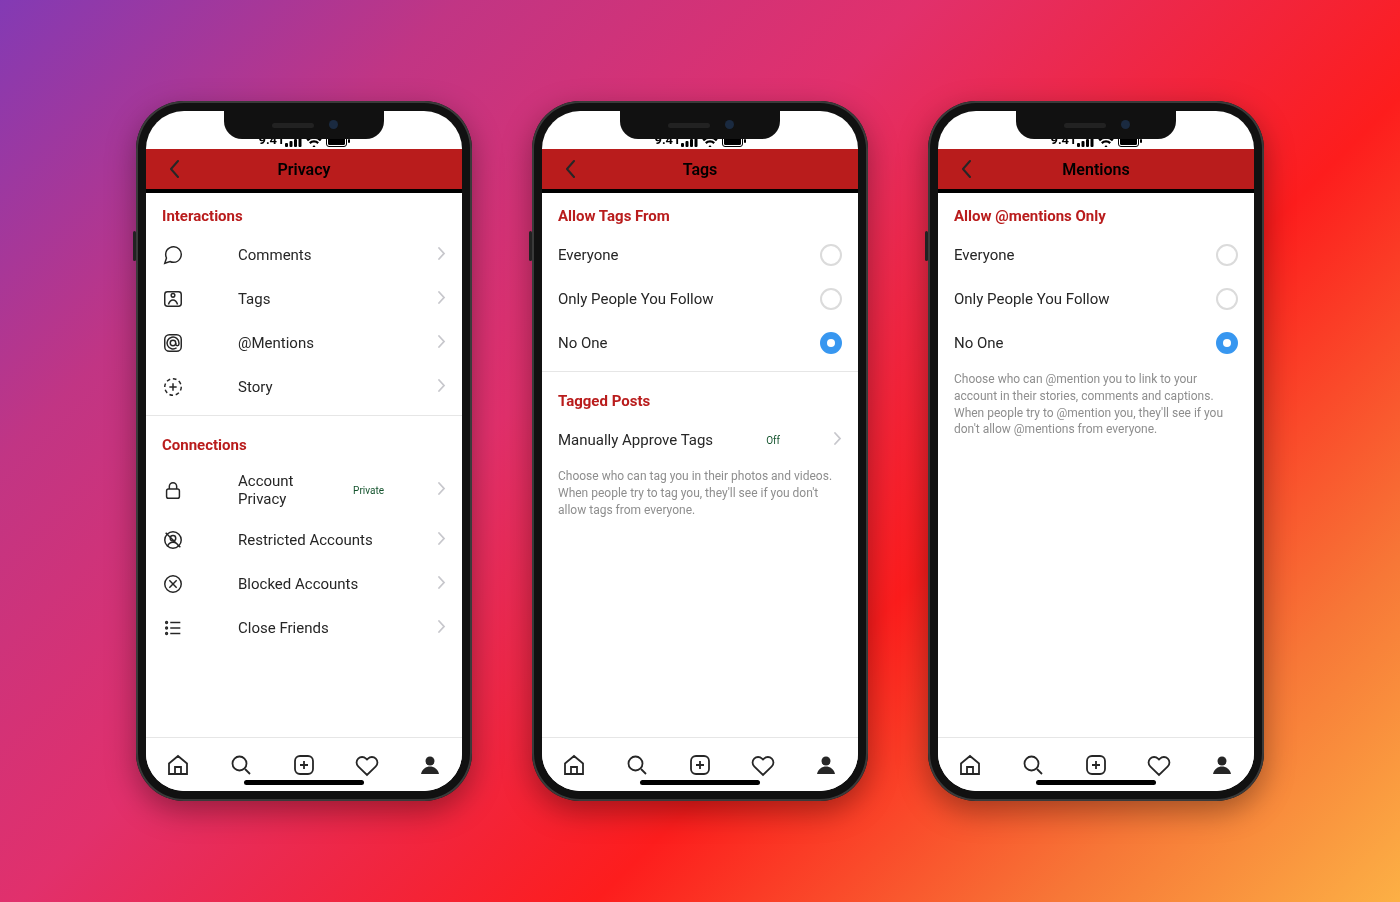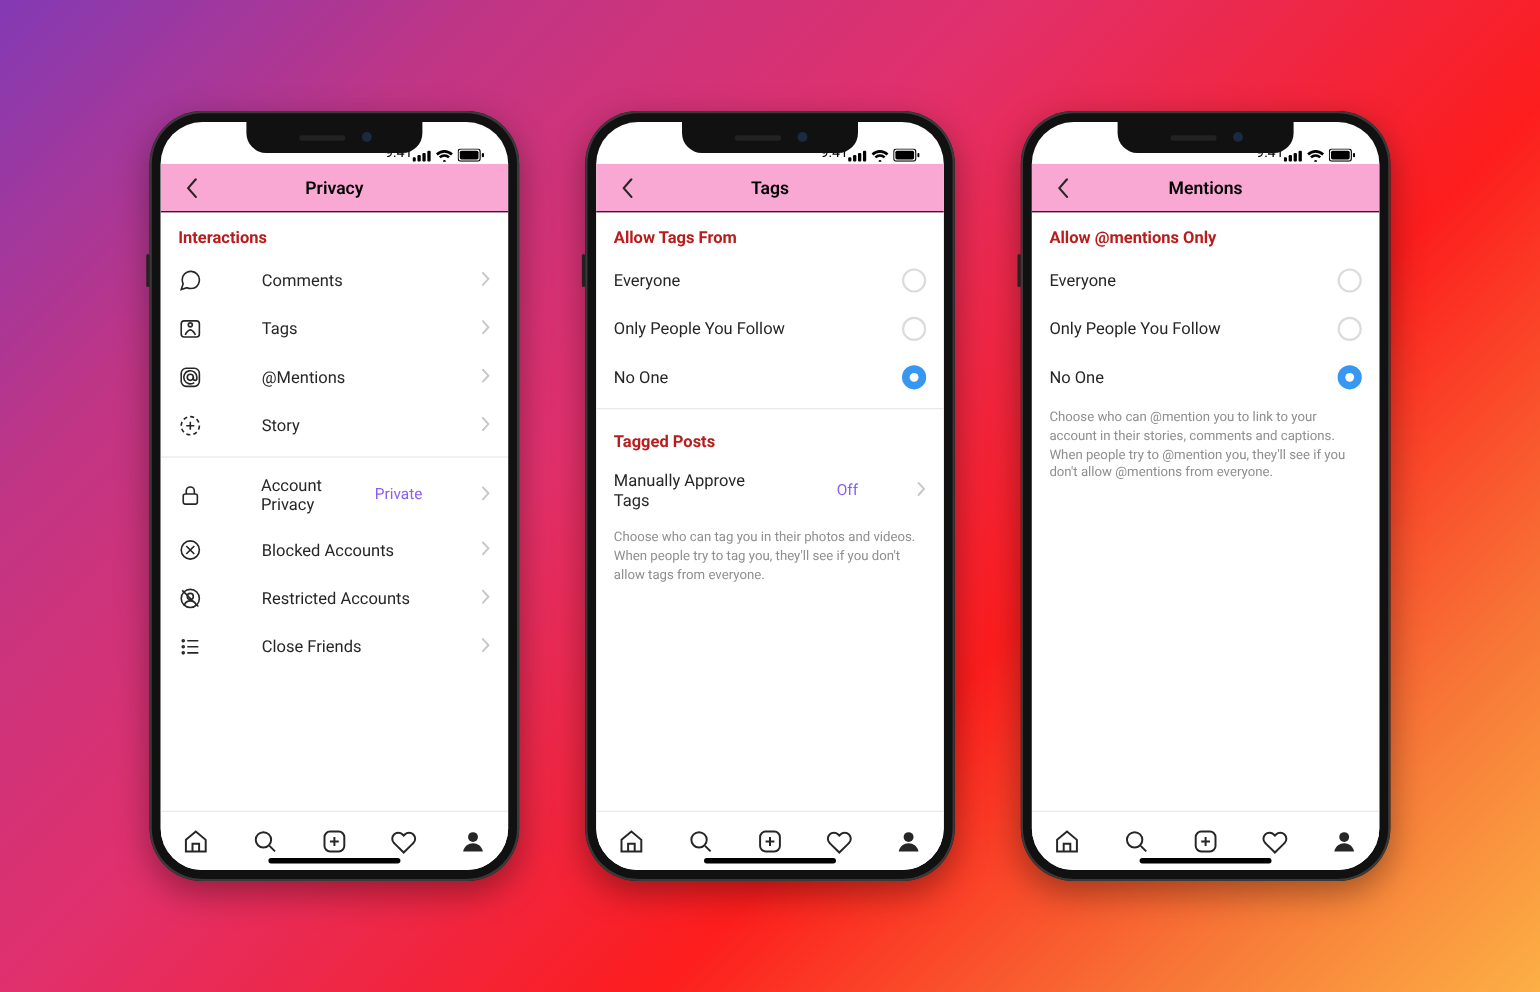--- a/index.html
+++ b/index.html
@@ -25,44 +25,44 @@
     overflow: hidden; position: relative; display:flex; flex-direction:column;
   }
   .notch {
     position:absolute; top:0; left:50%; transform:translateX(-50%);
     width: 160px; height: 28px; background:#111; border-radius: 0 0 18px 18px;
     z-index:5;
   }
   .notch::before{content:"";position:absolute;left:48px;top:12px;width:42px;height:5px;background:#222;border-radius:3px;}
   .notch::after{content:"";position:absolute;right:46px;top:9px;width:9px;height:9px;background:#1a2a40;border-radius:50%;}
   .statusbar {
-    height: 38px; display:flex; align-items:flex-end; justify-content:flex-end;
-    padding: 0 22px 2px; font-size:13px; font-weight:400;
+    height: 38px; display:flex; align-items:flex-end; justify-content:center;
+    padding: 0 22px 2px; font-size:13px; font-weight:700;
   }
   .status-icons { display:flex; gap:4px; align-items:center; }
   .status-icons svg { display:block; }
   .header {
     height: 44px; display:flex; align-items:center; justify-content:center;
-    border-bottom: 1px solid #000000; position:relative; background:#f9a8d4;
+    border-bottom: 4px solid #000000; position:relative; background:#b91c1c;
   }
   .header .back {
     position:absolute; left:10px; top:0; bottom:0; width:36px; display:flex; align-items:center; justify-content:center;
   }
   .header-title { font-size:16px; font-weight:600; }
   .content { flex:1; overflow:auto; background:#fff; }
   .section-title {
     font-size:15px; font-weight:700; padding: 14px 16px 8px; color:#b91c1c;
   }
   .row {
     display:flex; align-items:center; padding: 10px 16px; min-height:44px;
     font-size:15px; color:#262626;gap:48px;
   }
   .row .icon { width:28px; display:flex; align-items:center; }
   .row .label { flex:1; }
-  .row .meta { color:#8b5cf6; font-size:14px; margin-right:6px;}
+  .row .meta { color:#14532d; font-size:10px; margin-right:6px;}
   .row .chev { color:#c7c7cc; }
   .divider { height:1px; background:#e6e6e6; margin:6px 0; }
   .radio {
     width:22px; height:22px; border:2px solid #dbdbdb; border-radius:50%;
     display:flex; align-items:center; justify-content:center;
   }
   .radio.selected { border-color:#3897f0; background:#3897f0; }
   .radio.selected::after { content:""; width:8px; height:8px; background:#fff; border-radius:50%; }
   .helptext { font-size:12px; color:#8e8e8e; padding: 6px 16px 12px; line-height:1.4; }
   .tabbar {
@@ -155,55 +155,56 @@
               <path d="M12 8v8M8 12h8"></path>
             </svg>
           </span>
         <span class="label">Story</span>
         <span class="chev"><svg width="8" height="13" viewBox="0 0 8 13">
               <path d="M1 1l5 5.5L1 12" stroke="#c7c7cc" stroke-width="1.8" fill="none" stroke-linecap="round"></path>
             </svg></span>
       </div>
 
       <div class="divider"></div>
+      <div class="section-title">Connections</div>
 
       <div class="row">
         <span class="icon">
             <svg width="22" height="22" viewBox="0 0 24 24" fill="none" stroke="#262626" stroke-width="1.6">
               <rect x="5" y="11" width="14" height="10" rx="2"></rect>
               <path d="M8 11V8a4 4 0 018 0v3"></path>
             </svg>
           </span>
         <span class="label">Account Privacy</span>
         <span class="meta">Private</span>
-        <span class="chev"><svg width="8" height="13" viewBox="0 0 8 13">
-              <path d="M1 1l5 5.5L1 12" stroke="#c7c7cc" stroke-width="1.8" fill="none" stroke-linecap="round"></path>
-            </svg></span>
-      </div>
-      <div class="row">
-        <span class="icon">
-            <svg width="22" height="22" viewBox="0 0 24 24" fill="none" stroke="#262626" stroke-width="1.6">
-              <circle cx="12" cy="12" r="9"></circle>
-              <path d="M8 8l8 8M16 8l-8 8"></path>
-            </svg>
-          </span>
-        <span class="label">Blocked Accounts</span>
         <span class="chev"><svg width="8" height="13" viewBox="0 0 8 13">
               <path d="M1 1l5 5.5L1 12" stroke="#c7c7cc" stroke-width="1.8" fill="none" stroke-linecap="round"></path>
             </svg></span>
       </div>
       <div class="row">
         <span class="icon">
             <svg width="22" height="22" viewBox="0 0 24 24" fill="none" stroke="#262626" stroke-width="1.6">
               <circle cx="12" cy="12" r="9"></circle>
               <circle cx="12" cy="10" r="3"></circle>
               <path d="M6 19c1-3 3.5-4.5 6-4.5s5 1.5 6 4.5M4 4l16 16"></path>
             </svg>
           </span>
         <span class="label">Restricted Accounts</span>
+        <span class="chev"><svg width="8" height="13" viewBox="0 0 8 13">
+              <path d="M1 1l5 5.5L1 12" stroke="#c7c7cc" stroke-width="1.8" fill="none" stroke-linecap="round"></path>
+            </svg></span>
+      </div>
+      <div class="row">
+        <span class="icon">
+            <svg width="22" height="22" viewBox="0 0 24 24" fill="none" stroke="#262626" stroke-width="1.6">
+              <circle cx="12" cy="12" r="9"></circle>
+              <path d="M8 8l8 8M16 8l-8 8"></path>
+            </svg>
+          </span>
+        <span class="label">Blocked Accounts</span>
         <span class="chev"><svg width="8" height="13" viewBox="0 0 8 13">
               <path d="M1 1l5 5.5L1 12" stroke="#c7c7cc" stroke-width="1.8" fill="none" stroke-linecap="round"></path>
             </svg></span>
       </div>
       <div class="row">
         <span class="icon">
             <svg width="22" height="22" viewBox="0 0 24 24" fill="none" stroke="#262626" stroke-width="1.6">
               <circle cx="5" cy="6" r="1"></circle>
               <path d="M9 6h11"></path>
               <circle cx="5" cy="12" r="1"></circle>

